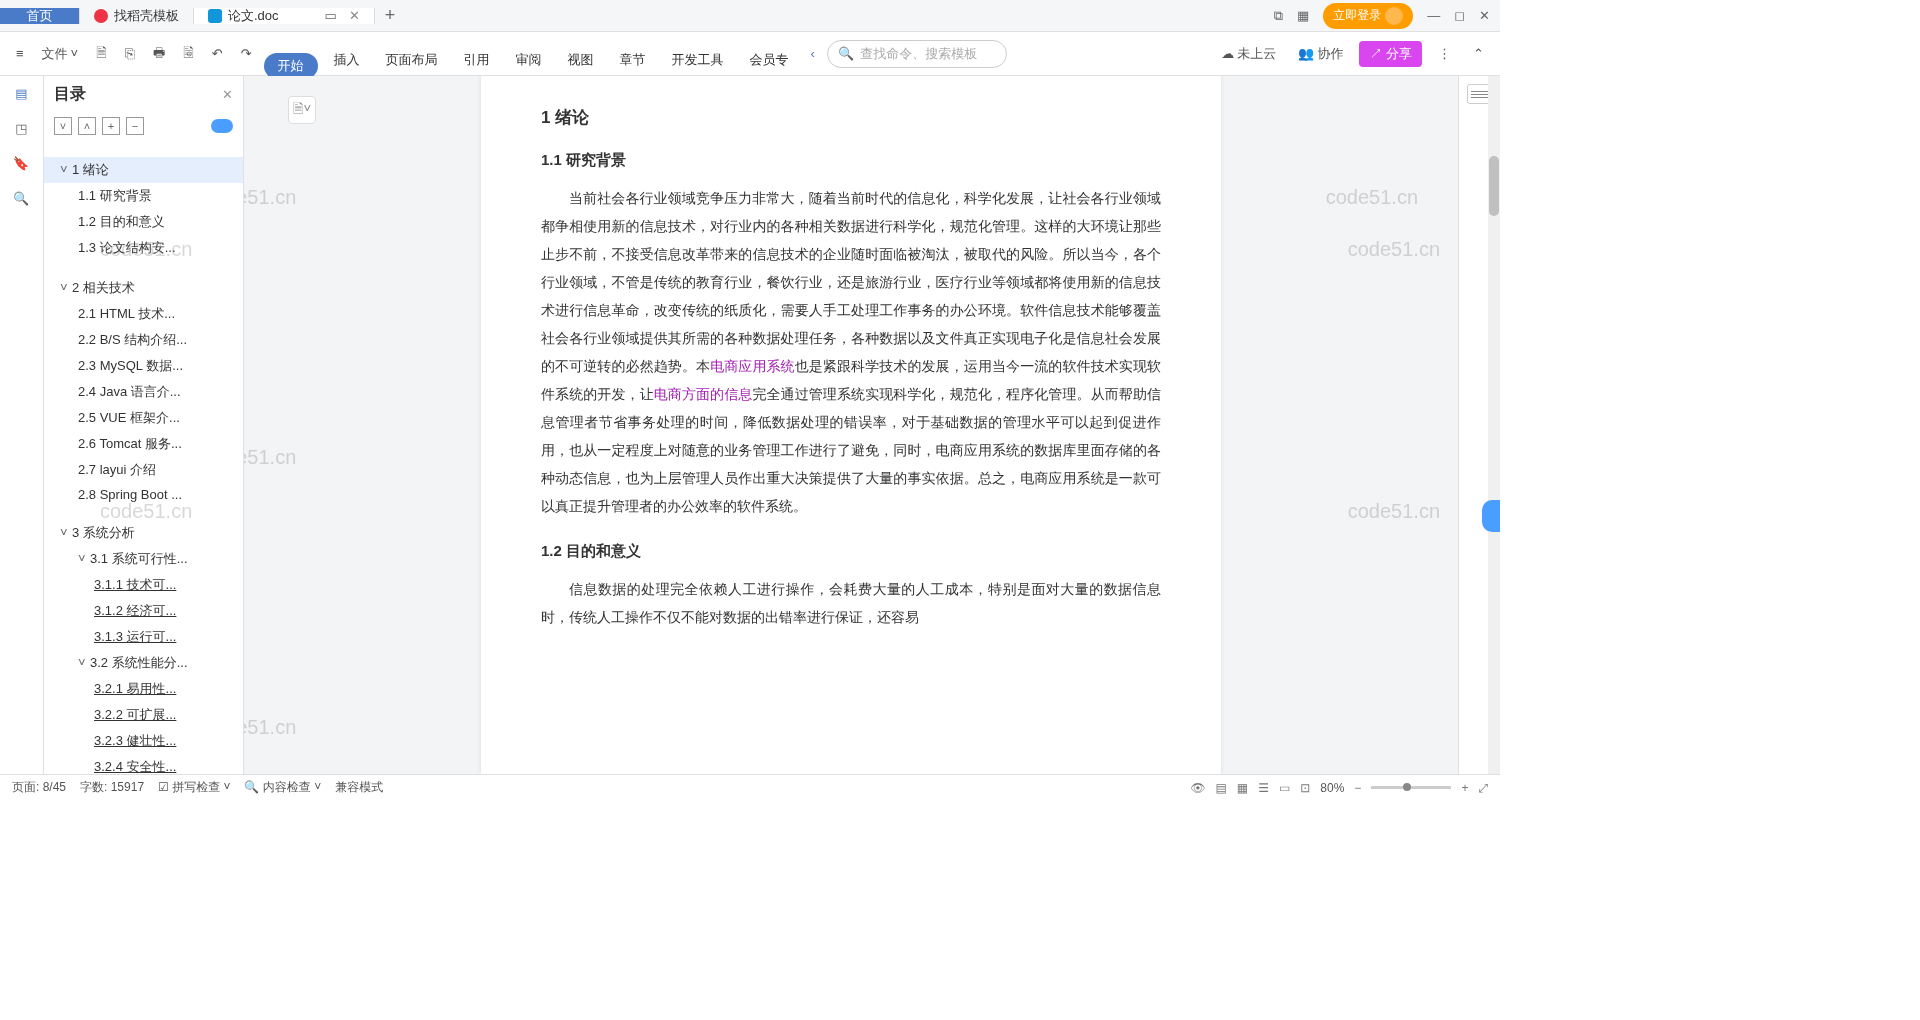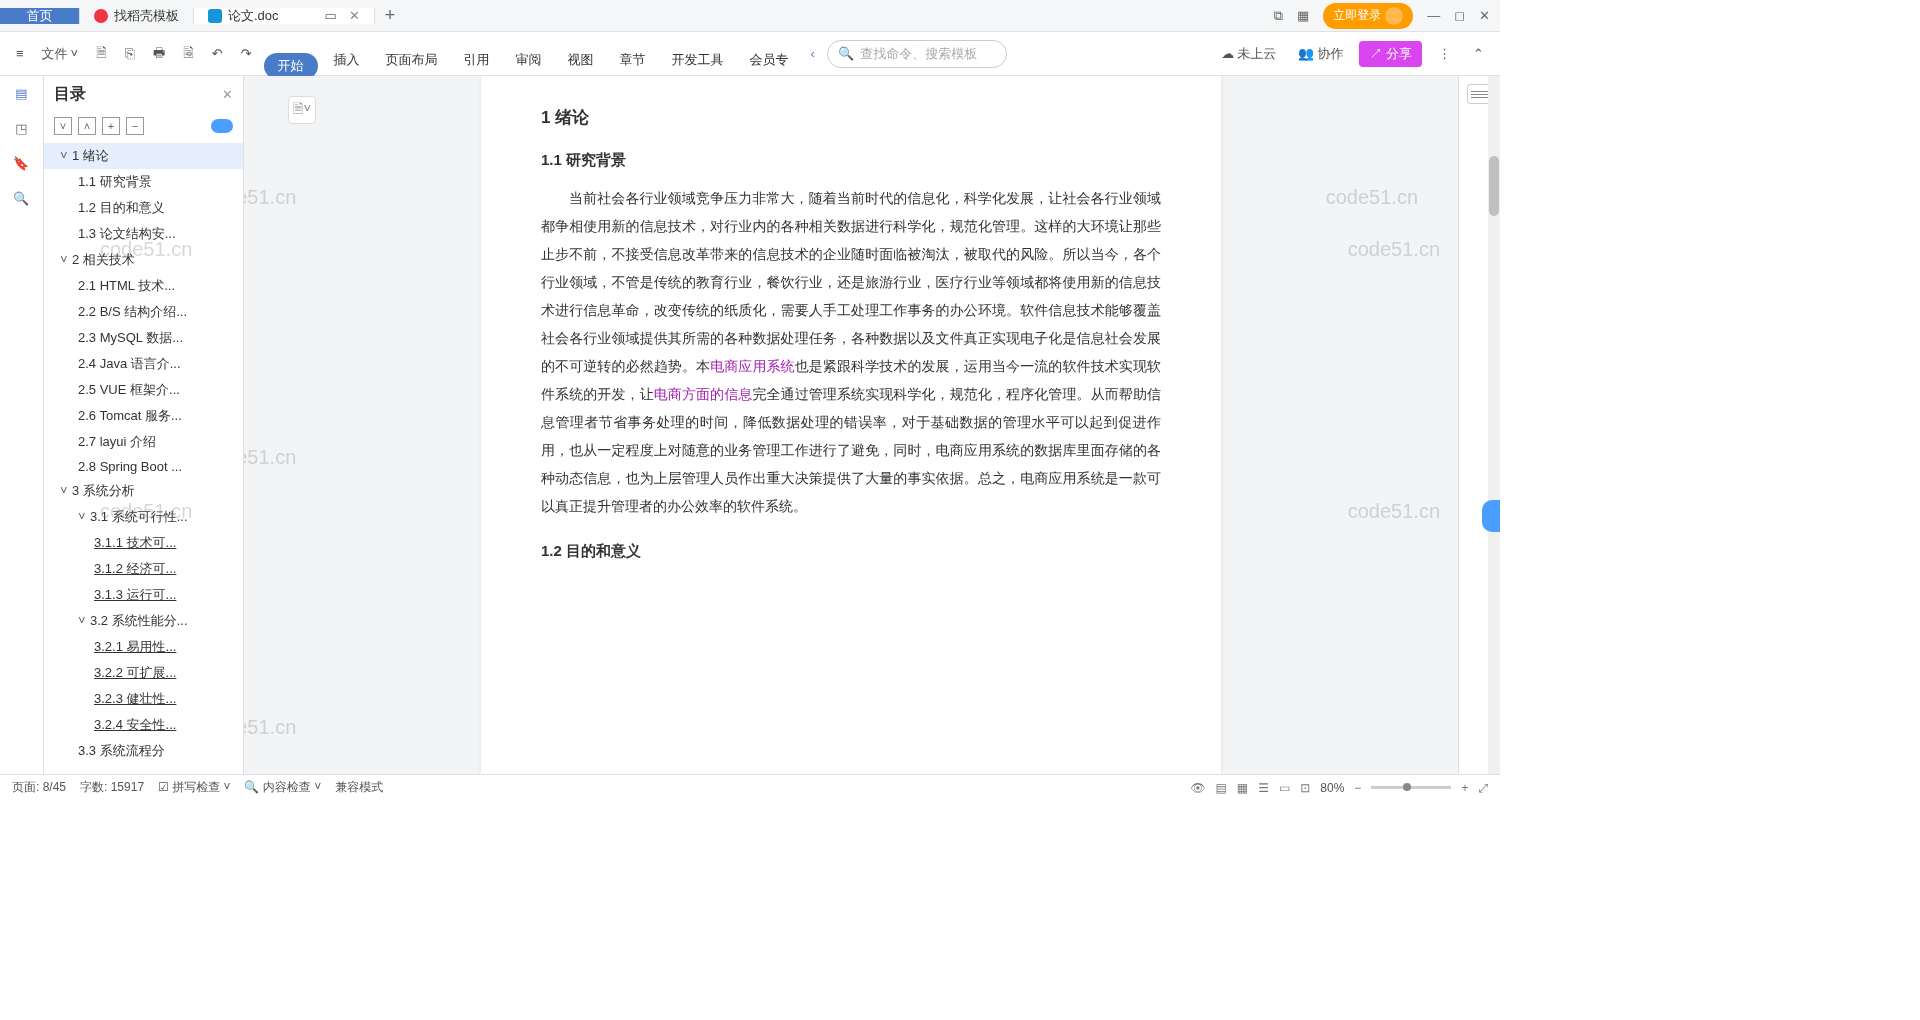--- a/index.html
+++ b/index.html
@@ -28,21 +28,21 @@
 .leftbar .li { cursor:pointer; }
 .outline { width:200px; border-right:1px solid #e0e0e0; display:flex; flex-direction:column; }
 .out-head { display:flex; align-items:center; padding:8px 10px; justify-content:space-between; }
 .out-head h3 { font-size:16px; font-weight:bold; }
 .out-tools { display:flex; gap:6px; padding:4px 10px; align-items:center; }
 .sq { width:18px; height:18px; border:1px solid #999; display:flex; align-items:center; justify-content:center; font-size:11px; color:#666; cursor:pointer; }
 .dot { width:22px; height:14px; background:#4a9eff; border-radius:7px; margin-left:auto; }
 .tree { flex:1; overflow-y:auto; font-size:13px; padding:4px 0; }
 .node { padding:4px 8px 4px 26px; cursor:pointer; white-space:nowrap; overflow:hidden; text-overflow:ellipsis; color:#333; }
 .node.sel { background:#e4eefc; }
-.node.l1 { padding-left:16px; }
+.node.l1 { padding-left:16px;margin-top:14px; }
 .node.l2 { padding-left:34px; }
 .node.l3 { padding-left:50px;text-decoration:underline; }
 .chev { display:inline-block; width:10px; color:#666; margin-right:2px; }
 .doc-area { flex:1; background:#f2f4f6; display:flex; justify-content:center; overflow:auto; position:relative; }
 .page { width:740px; background:#fff; margin:0; padding:30px 60px; min-height:100%; position:relative; box-shadow:0 0 4px rgba(0,0,0,0.1); }
 .page h2 { font-size:17px; font-weight:bold; margin-bottom:18px; }
 .page h3 { font-size:15px; font-weight:bold; margin:22px 0 14px; }
 .page p { font-size:14px; line-height:2; text-align:justify; text-indent:2em; }
 .lnk { color:#a21caf; }
 .float-icon { position:absolute; width:28px; height:28px; border:1px solid #ddd; border-radius:4px; display:flex; align-items:center; justify-content:center; color:#888; background:#fff; }
@@ -171,20 +171,21 @@
       </div>
   </div>
 
   <div class="doc-area">
     <div class="float-icon" style="left:44px;top:20px">🗎˅</div>
     <div class="page">
       <h2>1  绪论</h2>
       <h3>1.1  研究背景</h3>
       <p><span>当前社会各行业领域竞争压力非常大，随着当前时代的信息化，科学化发展，让社会各行业领域都争相使用新的信息技术，对行业内的各种相关数据进行科学化，规范化管理。这样的大环境让那些止步不前，不接受信息改革带来的信息技术的企业随时面临被淘汰，被取代的风险。所以当今，各个行业领域，不管是传统的教育行业，餐饮行业，还是旅游行业，医疗行业等领域都将使用新的信息技术进行信息革命，改变传统的纸质化，需要人手工处理工作事务的办公环境。软件信息技术能够覆盖社会各行业领域提供其所需的各种数据处理任务，各种数据以及文件真正实现电子化是信息社会发展的不可逆转的必然趋势。本</span><span class="lnk">电商应用系统</span><span>也是紧跟科学技术的发展，运用当今一流的软件技术实现软件系统的开发，让</span><span class="lnk">电商方面的信息</span><span>完全通过管理系统实现科学化，规范化，程序化管理。从而帮助信息管理者节省事务处理的时间，降低数据处理的错误率，对于基础数据的管理水平可以起到促进作用，也从一定程度上对随意的业务管理工作进行了避免，同时，电商应用系统的数据库里面存储的各种动态信息，也为上层管理人员作出重大决策提供了大量的事实依据。总之，电商应用系统是一款可以真正提升管理者的办公效率的软件系统。</span></p>
       <h3>1.2  目的和意义</h3>
+      <p>信息数据的处理完全依赖人工进行操作，会耗费大量的人工成本，特别是面对大量的数据信息时，传统人工操作不仅不能对数据的出错率进行保证，还容易</p>
     </div>
     <div class="wm" style="left:-40px;top:110px">code51.cn</div>
     <div class="wm" style="right:40px;top:110px">code51.cn</div>
     <div class="wm" style="left:-40px;top:370px">code51.cn</div>
     <div class="wm" style="left:-40px;top:640px">code51.cn</div>
   </div>
 
   <div class="rightstrip">
     <div class="menu-sq">
         <span></span>

